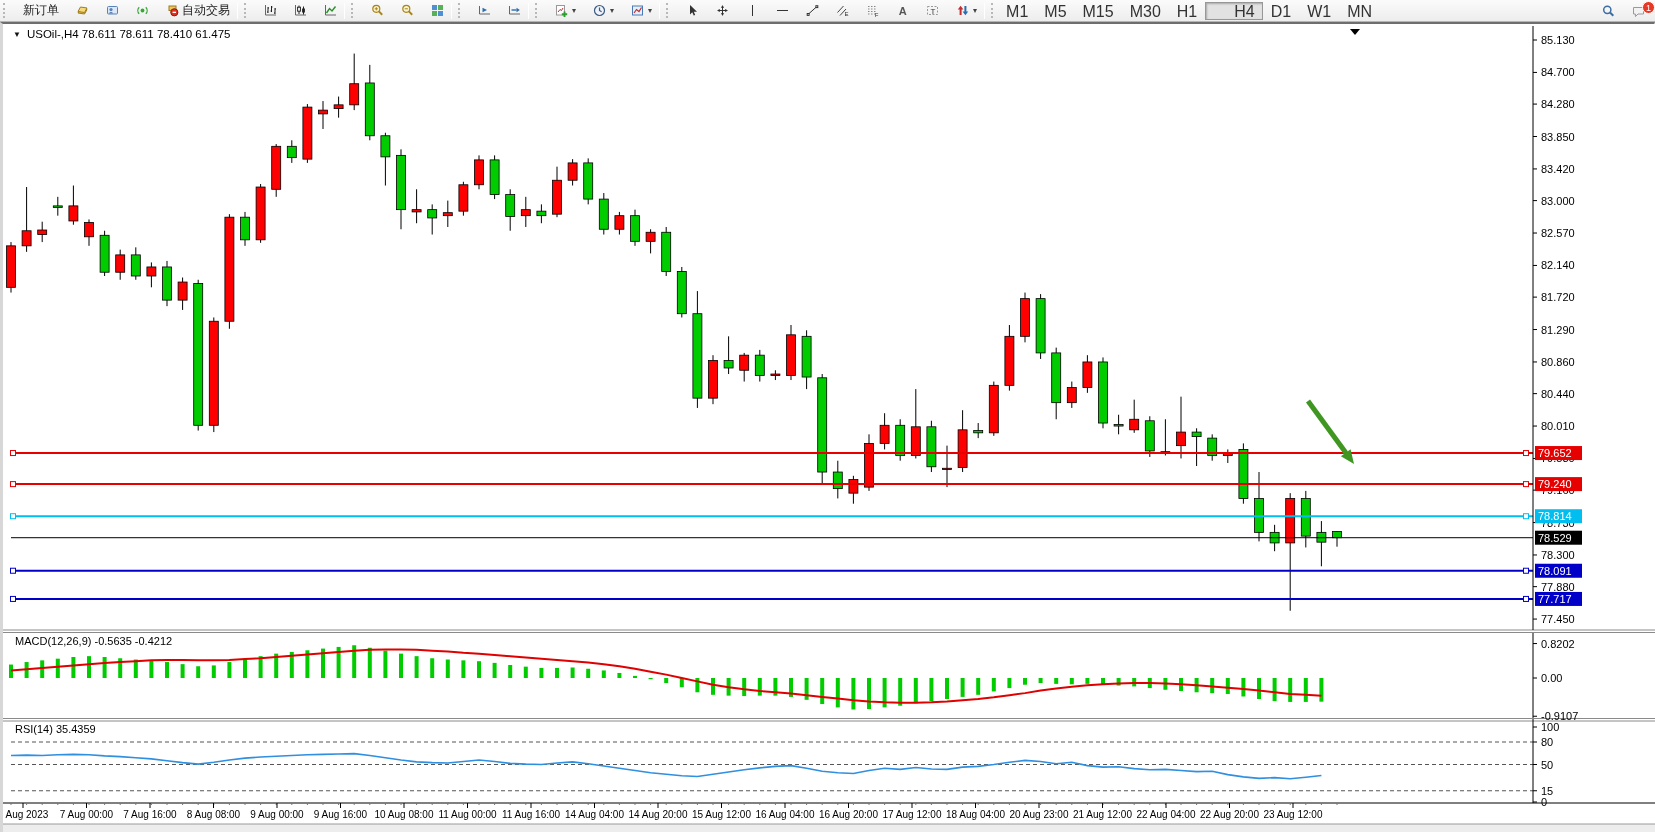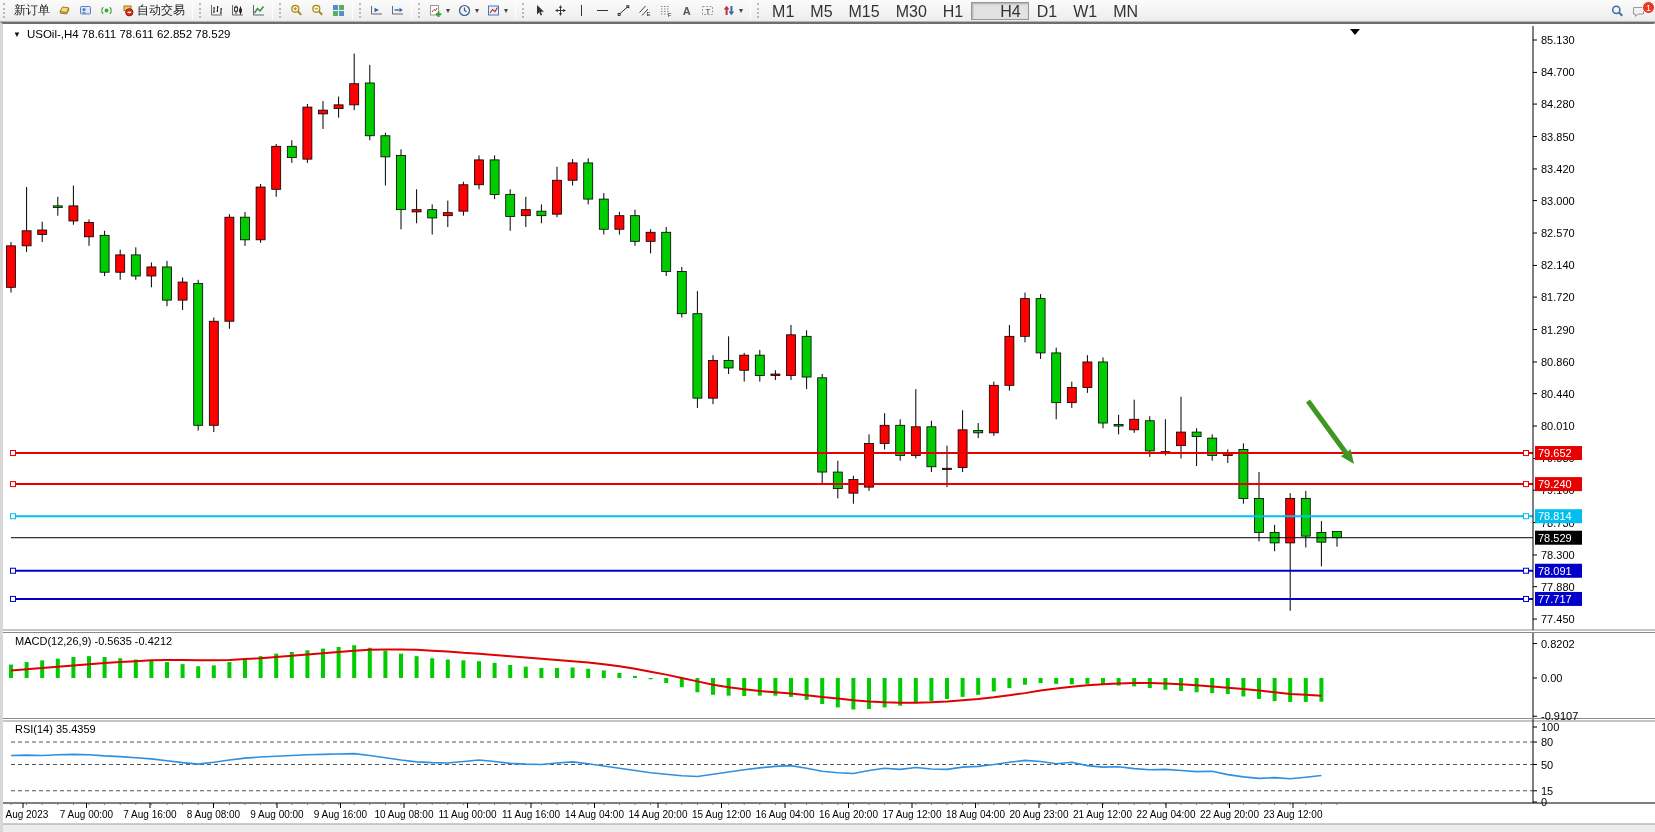--- a/index.html
+++ b/index.html
@@ -5,21 +5,21 @@
   * { margin:0; padding:0; box-sizing:border-box; }
   html,body { width:1655px; height:832px; overflow:hidden; background:#f0f0f0;
     font-family:"Liberation Sans", sans-serif; }
   
   #toolbar { position:absolute; left:0; top:0; width:1655px; height:22px;
     background:linear-gradient(#fbfbfb,#ededed); border-bottom:1px solid #b5b5b5;
     display:flex; align-items:center; white-space:nowrap; z-index:5; }
   .grip { width:3px; height:15px; margin:0 4px 0 3px; border-left:2px dotted #b8b8b8; }
   .sep  { width:1px; height:16px; background:#c3c3c3; border-right:1px solid #fff; margin:0 3px; }
   .tb-btn { height:20px; display:inline-flex; align-items:center; gap:3px; padding:0 4px;
-    font-size:12px; color:#222; cursor:default; }
+    font-size:12px; color:#222; cursor:default;margin-left:9px; }
   .tb-btn svg { display:block; }
   .caret { font-size:8px; color:#444; margin-left:1px; }
   .tf-btn { font-size:16px; color:#333; padding:2px 7px; height:18px; line-height:14px;
     border:1px solid transparent; }
   .tf-active { background:#e2e2e2; border:1px solid #979797; box-shadow:inset 1px 1px 2px rgba(0,0,0,.25);padding-left:28px; }
   #tb-right { position:absolute; right:6px; top:0; height:22px; display:flex; align-items:center; }
   .badge { position:absolute; top:0px; right:-6px; min-width:13px; height:13px; background:#e53825;
     color:#fff; border-radius:7px; font-size:9px; line-height:13px; text-align:center; padding:0 2px;
     border:1px solid #fff; }
   
@@ -235,21 +235,21 @@
           <path d="M1.5 2.5 h10 v6.5 h-5.5 l-2.6 2.6 v-2.6 h-1.9 z" fill="#f2f2f2" stroke="#999"></path>
         </svg>
         <span class="badge">1</span>
       </span>
     </span>
   </div>
 
 <div id="chartwin">
   <div id="chart-header">
     <span class="dd">▼</span>
-    <span>USOil-,H4  78.611 78.611 62.852 78.529</span>
+    <span>USOil-,H4  78.611 78.611 78.410 61.475</span>
   </div>
   <svg id="chart" width="1655" height="810" viewBox="0 22 1655 810">
       <rect x="0" y="22" width="1655" height="810" fill="#fff"></rect>
       <g font-size="11" fill="#000">
         <line x1="1530" y1="38" x2="1534" y2="38" stroke="#000"></line>
         <text x="1538" y="42">85.130</text>
         <line x1="1530" y1="70.42199999999944" x2="1534" y2="70.42199999999944" stroke="#000"></line>
         <text x="1538" y="74.42199999999944">84.700</text>
         <line x1="1530" y1="102.08999999999958" x2="1534" y2="102.08999999999958" stroke="#000"></line>
         <text x="1538" y="106.08999999999958">84.280</text>

